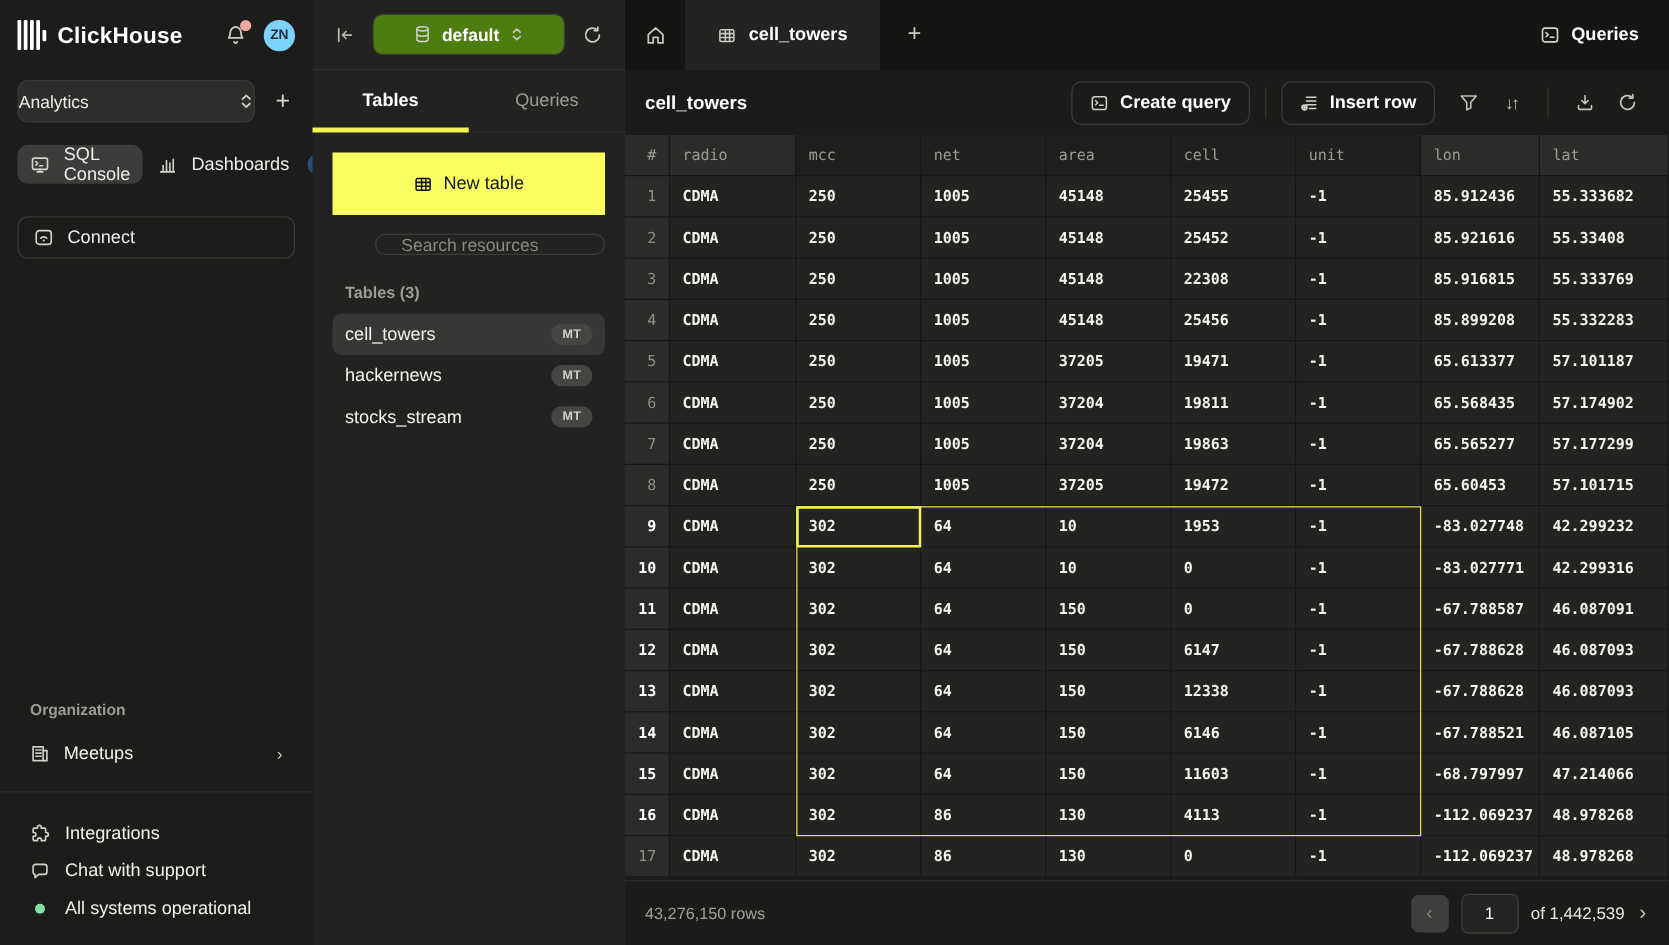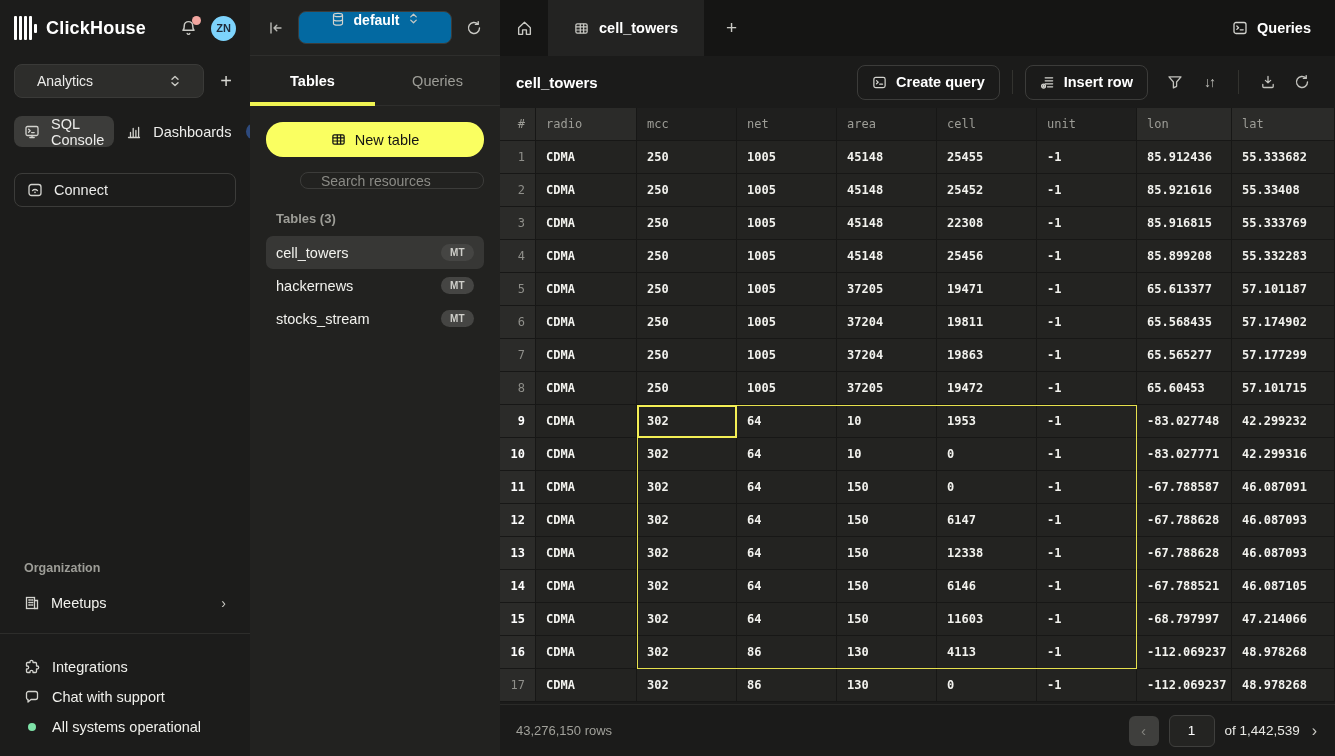--- a/index.html
+++ b/index.html
@@ -24,21 +24,21 @@
   .brand-name { font-size:18px; font-weight:700; color:#fff; letter-spacing:.2px; }
   .logo-spacer { flex:1; }
   .bell-wrap { position:relative; margin-right:14px; cursor:pointer; }
   .bell-dot { position:absolute; top:-3px; right:-4px; width:9px; height:9px; border-radius:50%; background:#f2a6a0; }
   .avatar { width:25px; height:25px; border-radius:50%; background:#7dd3fc; color:#1f2a3a;
     display:flex; align-items:center; justify-content:center; font-size:11px; font-weight:700; cursor:pointer; }
 
   .workspace-row { display:flex; align-items:center; gap:12px; padding:8px 14px 18px 14px; }
   .workspace-select {
     flex:1; height:34px; background:#2d2d2b; border:1px solid #3a3a38; border-radius:8px;
-    display:flex; align-items:center; padding:0 22px; cursor:pointer; color:#ececea;
+    display:flex; align-items:center; padding:0 0; cursor:pointer; color:#ececea;
   }
   .workspace-select .lbl { flex:1; font-size:14px; }
   .plus-btn { color:#d6d6d1; font-size:20px; line-height:1; cursor:pointer; padding:2px 4px; }
 
   .nav-list { display:flex; flex-direction:row; gap:2px; padding:0 14px; }
   .nav-item {
     height:31px; display:flex; align-items:center; gap:11px; padding:0 10px;
     border-radius:8px; color:#ececea; cursor:pointer; font-size:14.5px;
   }
   .nav-item.active { background:#3c3c3a; }
@@ -67,37 +67,37 @@
   .explorer {
     width:250px; min-width:250px; height:100%; background:#222220;
     display:flex; flex-direction:column;
   }
   .explorer-header {
     height:56px; display:flex; align-items:center; padding:0 18px; gap:14px;
     border-bottom:1px solid #2e2e2c;
   }
   .collapse-btn { color:#b9b9b4; cursor:pointer; display:flex; }
   .db-select {
-    flex:1; height:33px; border:1px solid #3c3c3a; border-radius:8px; background:#0369a1;
-    display:flex; justify-content:center; gap:9px; cursor:pointer; color:#fff;
+    flex:1; height:33px; border:1px solid #3c3c3a; border-radius:8px; background:#4d7c0f;
+    display:flex; align-items:center; justify-content:center; gap:9px; cursor:pointer; color:#fff;
   }
   .db-select .db-name { font-size:14px; font-weight:700; }
   .refresh-btn { color:#c9c9c4; cursor:pointer; display:flex; }
   .explorer-tabs { display:flex; height:50px; border-bottom:1px solid #2e2e2c; }
   .exp-tab {
     flex:1; display:flex; align-items:center; justify-content:center;
     color:#9d9d97; font-size:14.5px; cursor:pointer; position:relative;
   }
   .exp-tab.active { color:#fff; font-weight:700; }
   .exp-tab.active::after {
     content:""; position:absolute; left:0; right:0; bottom:-1px; height:4px; background:#f0f452;
   }
   .explorer-body { padding:16px; display:flex; flex-direction:column; }
   .new-table-btn {
-    height:35px; background:#faff61; color:#141413; border-radius:17px; border:none;
+    height:50px; background:#faff61; color:#141413; border-radius:0; border:none;
     display:flex; align-items:center; justify-content:center; gap:9px;
     font-size:14.5px; cursor:pointer; font-family:"Liberation Sans", sans-serif;
   }
   .search-box {
     margin-top:15px; height:17px; border:1px solid #3c3c3a; border-radius:8px;
     display:flex; align-items:center; gap:9px; padding:0 11px; color:#8b8b86;margin-left:34px;
   }
   .search-box input {
     flex:1; background:transparent; border:none; outline:none; color:#ececea;
     font-size:14px; font-family:"Liberation Sans", sans-serif;

